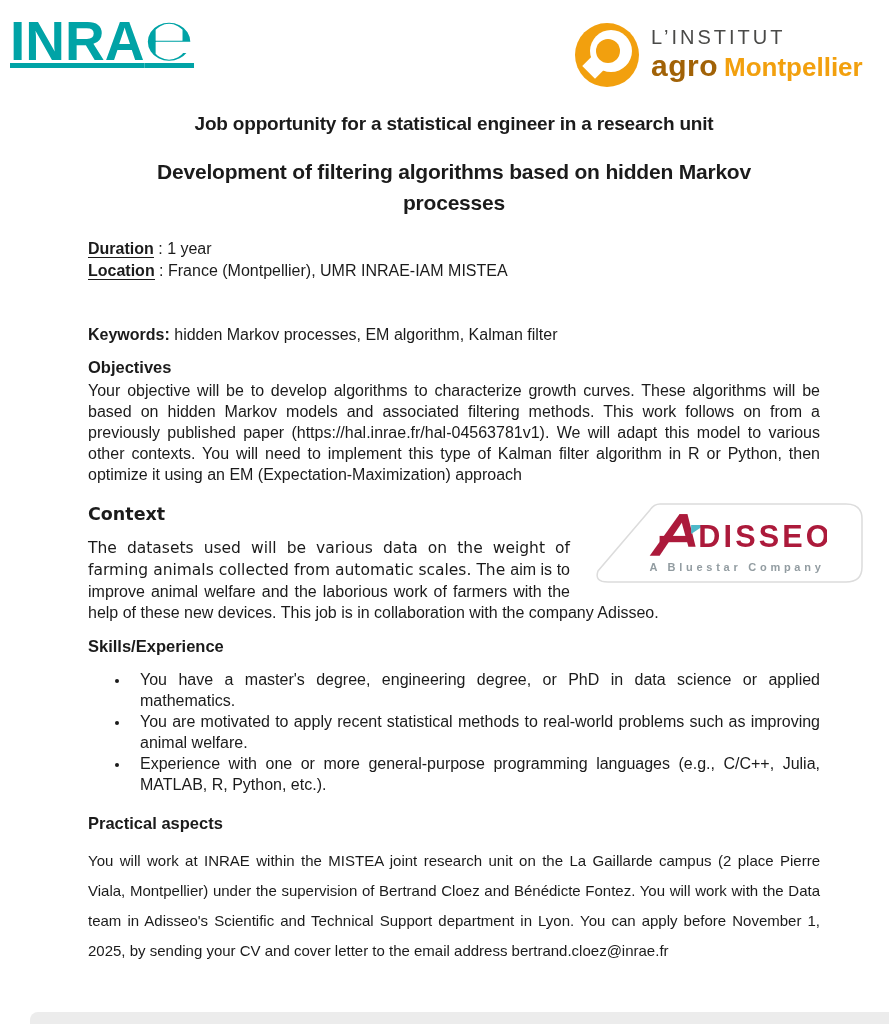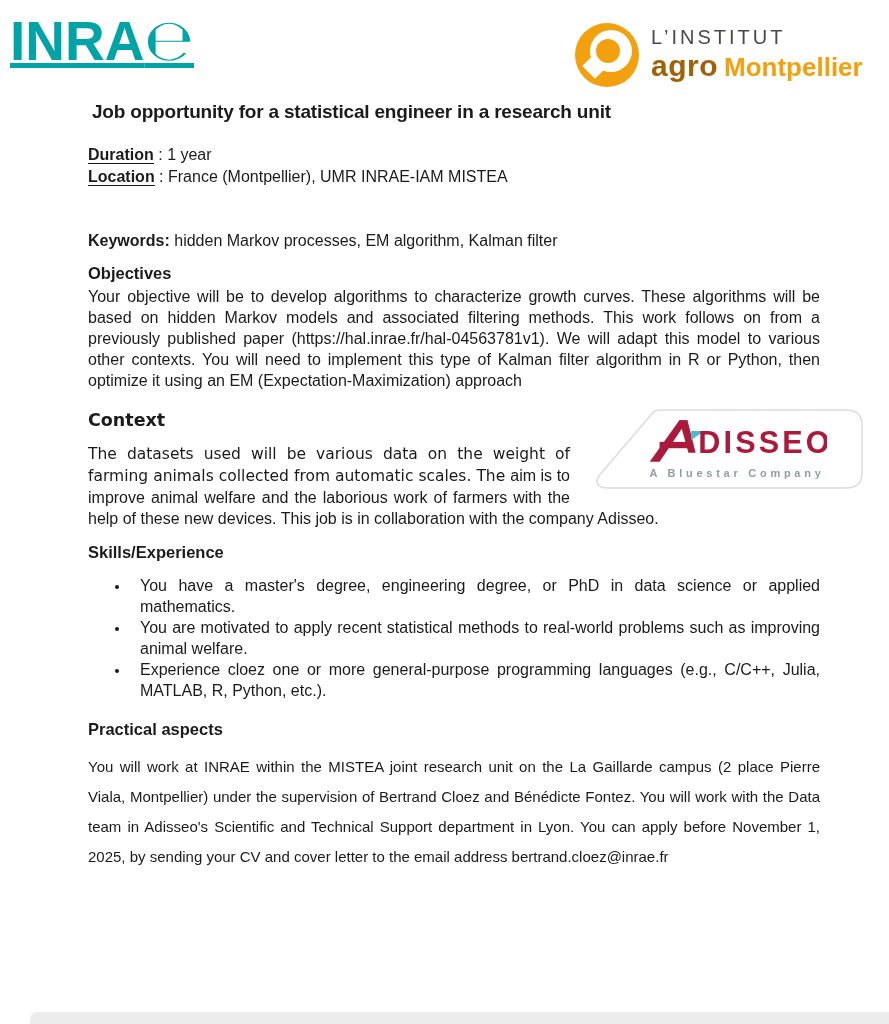--- a/index.html
+++ b/index.html
@@ -23,21 +23,21 @@
   .agro-dot{position:absolute;left:21px;top:16px;width:24px;height:24px;border-radius:50%;background:#f2a00e;}
   .agro-text{margin-left:12px;padding-top:2px;}
   .agro-line1{font-size:20px;letter-spacing:3px;color:#4a4a48;line-height:24px;}
   .agro-line2{line-height:34px;white-space:nowrap;}
   .agro-word{font-size:30px;font-weight:700;color:#a16207;letter-spacing:0.5px;}
   .agro-mtp{font-size:26px;font-weight:700;color:#f2a00e;margin-left:6px;}
 
   
   .content{position:absolute;left:88px;top:96px;width:732px;}
 
-  .title1{text-align:left;font-size:19px;font-weight:700;letter-spacing:-0.2px;line-height:24px;margin:4px;}
+  .title1{text-align:center;font-size:19px;font-weight:700;letter-spacing:-0.2px;line-height:24px;margin:16px;}
   .title2{text-align:center;font-size:21px;font-weight:700;letter-spacing:-0.2px;line-height:31px;margin:20px auto 0;max-width:668px;}
 
   .meta{margin-top:20px;font-size:16px;line-height:22px;}
   .meta .lbl{font-weight:700;border-bottom:1.6px solid #1b1b1b;}
   .keywords{margin-top:44px;font-size:16px;}
   .keywords .lbl{font-weight:700;}
 
   h3.h-narrow{font-size:16.5px;font-weight:700;margin:13px 0 2px;line-height:21px;}
   h3.h-wide{font-family:"DejaVu Sans",sans-serif;font-size:17.5px;font-weight:700;margin:16px 0 12px;line-height:22px;}
 
@@ -80,20 +80,21 @@
       <div class="agro-line1">L’INSTITUT</div>
       <div class="agro-line2">
         <span class="agro-word">agro</span><span class="agro-mtp">Montpellier</span>
       </div>
     </div>
   </div>
 
   <div class="content">
 
     <h1 class="title1">Job opportunity for a statistical engineer in a research unit</h1>
+    <h2 class="title2">Development of filtering algorithms based on hidden Markov processes</h2>
 
     <div class="meta">
       <div>
         <span class="lbl">Duration</span><span> : </span><span>1 year</span>
       </div>
       <div>
         <span class="lbl">Location</span><span> : </span><span>France (Montpellier), UMR INRAE-IAM MISTEA</span>
       </div>
     </div>
 
@@ -125,21 +126,21 @@
       </div>
 
       <h3 class="h-wide">Context</h3>
       <p class="para"><span class="para-wide-part">The datasets used will be various data on the weight of farming animals collected from automatic scales. The </span><span>aim is to improve animal welfare and the laborious work of farmers with the help of these new devices. This job is in collaboration with the company Adisseo.</span></p>
     </div>
 
     <h3 class="h-narrow skills-heading">Skills/Experience</h3>
     <ul class="skills-list">
       <li>You have a master's degree, engineering degree, or PhD in data science or applied mathematics.</li>
       <li>You are motivated to apply recent statistical methods to real-world problems such as improving animal welfare.</li>
-      <li>Experience cloez one or more general-purpose programming languages (e.g., C/C++, Julia, MATLAB, R, Python, etc.).</li>
+      <li>Experience with one or more general-purpose programming languages (e.g., C/C++, Julia, MATLAB, R, Python, etc.).</li>
     </ul>
 
     <h3 class="h-narrow" style="margin-top:18px;">Practical aspects</h3>
     <p class="practical-para">You will work at INRAE within the MISTEA joint research unit on the La Gaillarde campus (2 place Pierre Viala, Montpellier) under the supervision of Bertrand Cloez and Bénédicte Fontez. You will work with the Data team in Adisseo's Scientific and Technical Support department in Lyon. You can apply before November 1, 2025, by sending your CV and cover letter to the email address bertrand.cloez@inrae.fr</p>
 
   </div>
 
   <div class="footer-strip"></div>
 
 </div>

